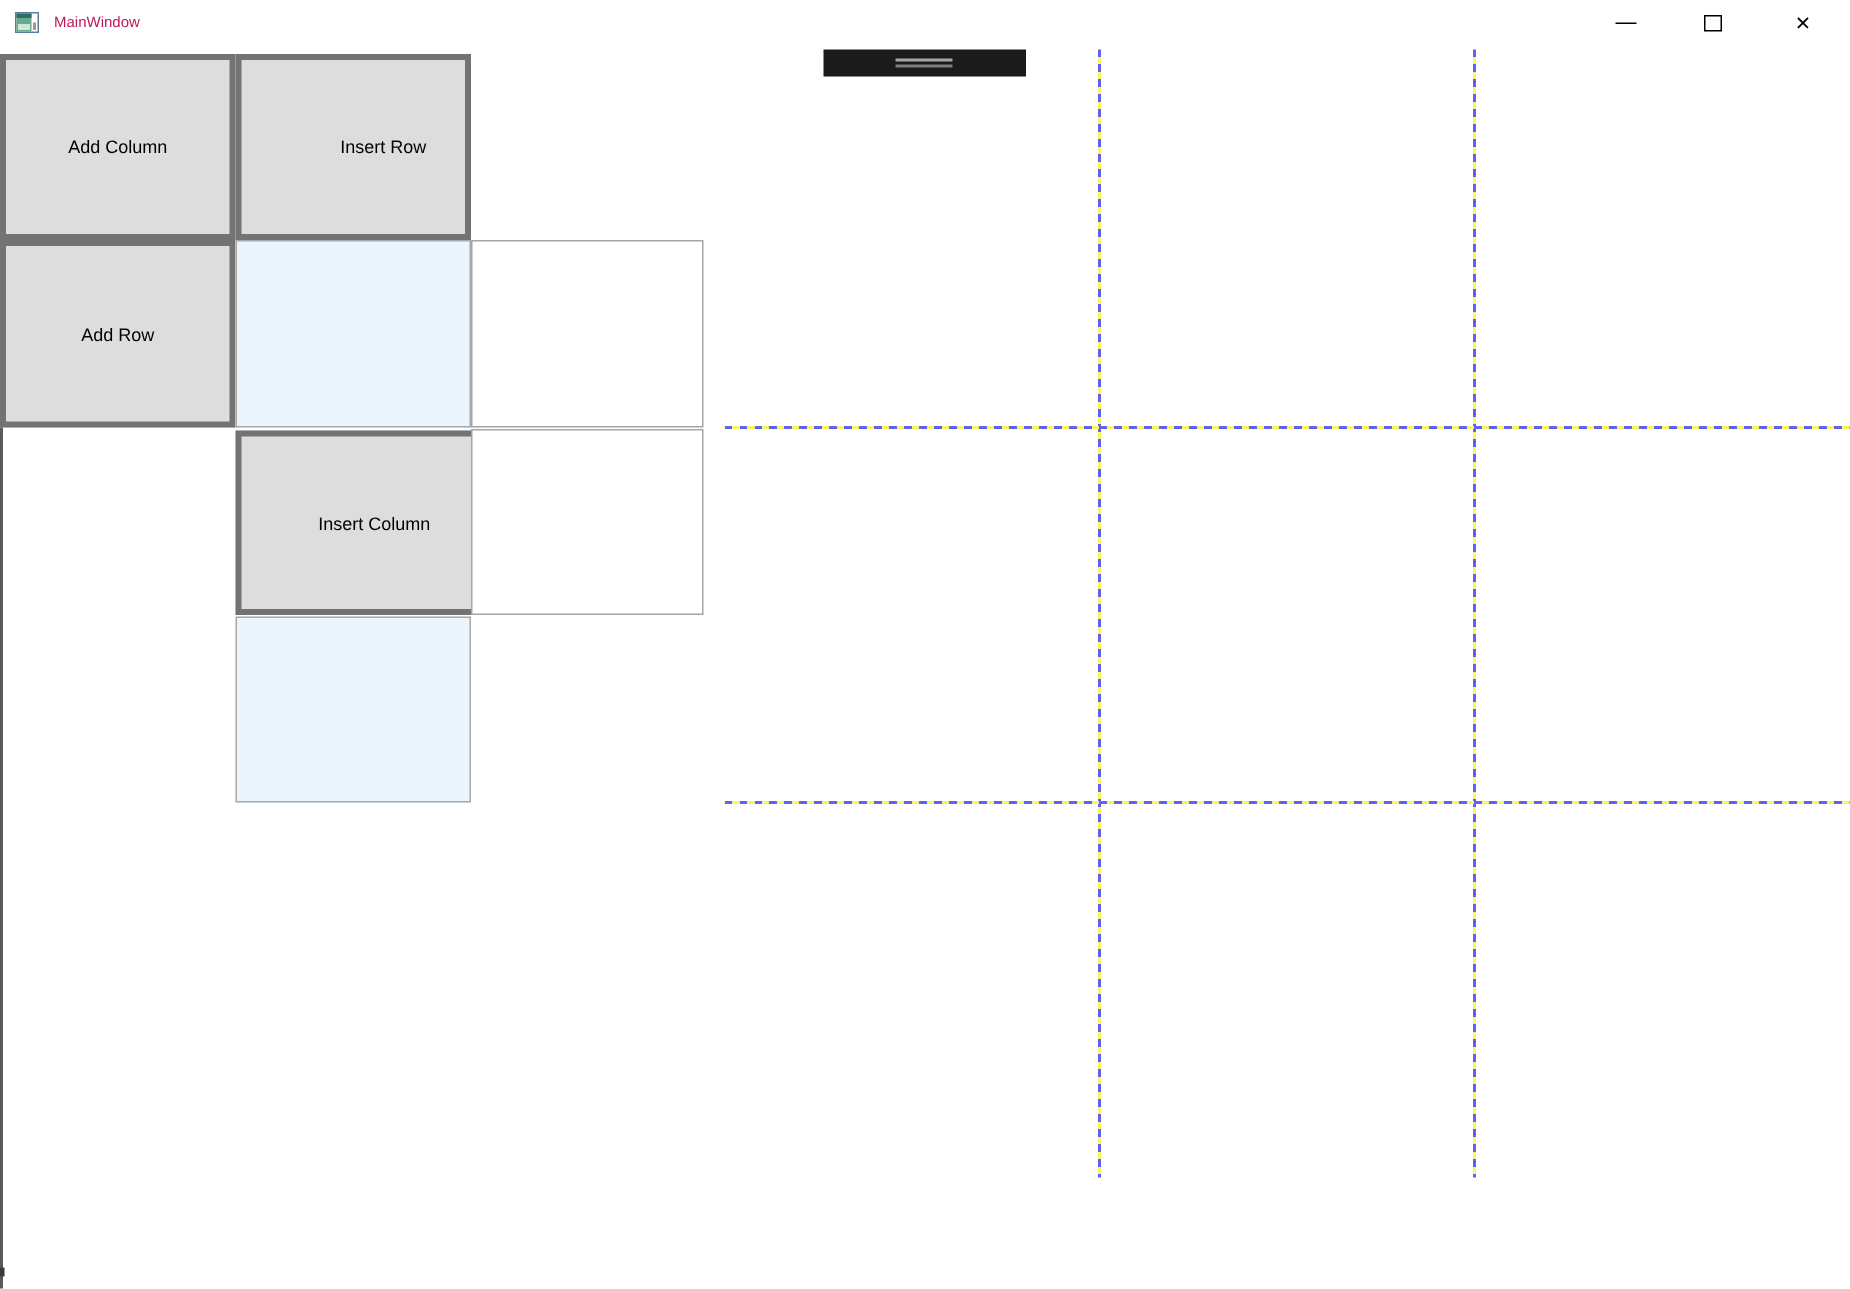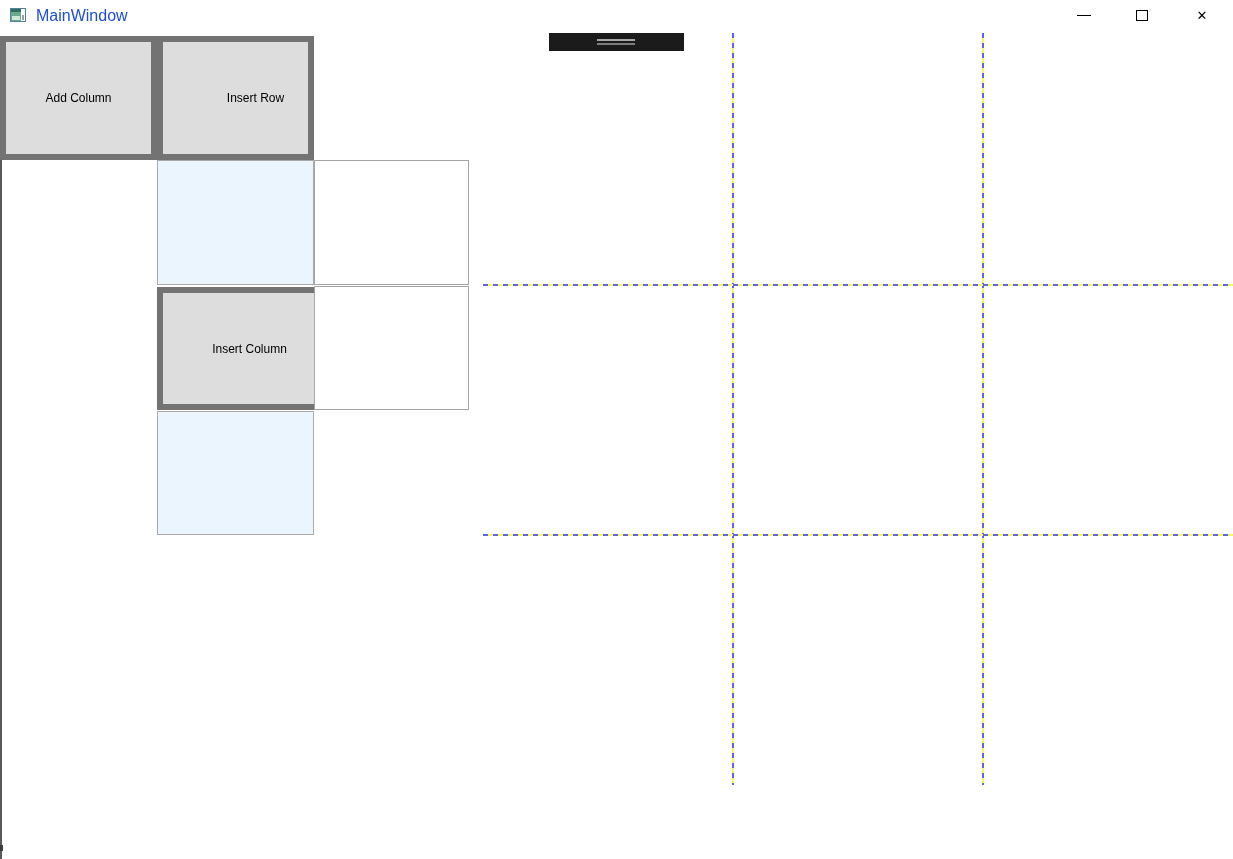--- a/index.html
+++ b/index.html
@@ -3,30 +3,30 @@
 <meta charset="utf-8">
 <style>
   * { margin: 0; padding: 0; box-sizing: border-box; }
   html, body { width: 1233px; height: 859px; background: #ffffff; }
   body { font-family: "Liberation Sans", "DejaVu Sans", sans-serif; color: #000; overflow: hidden; }
   .window { position: relative; width: 1233px; height: 859px; background: #ffffff; }
 
   
   .titlebar { position: absolute; left: 0; top: 0; width: 1233px; height: 31px; background: #ffffff; }
   .app-icon { position: absolute; left: 10px; top: 7px; width: 16px; height: 16px; }
-  .title-text { position: absolute; left: 36px; top: 0; height: 31px; line-height: 31px; font-size: 16px; color: #1d4ed8; white-space: nowrap; }
+  .title-text { position: absolute; left: 36px; top: 0; height: 31px; line-height: 31px; font-size: 10px; color: #be185d; white-space: nowrap; }
   .win-controls { position: absolute; right: 0; top: 0; height: 31px; display: flex; }
   .win-btn { width: 58px; height: 31px; display: flex; align-items: center; justify-content: center; background: transparent; border: none; cursor: default; }
   .win-btn:last-child { width: 62px; }
   .glyph-min { width: 14px; height: 0; border-top: 1px solid #000; display: block; }
   .glyph-max { width: 12px; height: 11px; border: 1px solid #000; display: block; background: transparent; }
   .glyph-close { font-size: 13px; font-weight: 400; color: #000; line-height: 1; }
 
   
-  .btn { position: absolute; background: #dddddd; border: 6px solid #737373; display: flex; align-items: center; justify-content: center; font-size: 12px; color: #000; cursor: default; font-family: "Liberation Sans", sans-serif; }
+  .btn { position: absolute; background: #dddddd; border: 4px solid #737373; display: flex; align-items: center; justify-content: center; font-size: 12px; color: #000; cursor: default; font-family: "Liberation Sans", sans-serif; }
   .cell-white { position: absolute; background: #ffffff; border: 1px solid #a5a5a5; }
   .cell-blue  { position: absolute; background: #eaf5fd; border: 1px solid #a9a9a9; }
 
   #btn-add-column    { left: 0;   top: 36px;  width: 157px; height: 124px; }
   #btn-insert-row    { left: 157px; top: 36px;  width: 157px; height: 124px; padding-left: 40px; }
   #btn-add-button    { left: 314px; top: 36px;  width: 155px; height: 124px; }
   #btn-add-row       { left: 0;   top: 160px; width: 157px; height: 125px; }
   #cell-r2c2         { left: 157px; top: 160px; width: 157px; height: 125px; }
   #cell-r2c3         { left: 314px; top: 160px; width: 155px; height: 125px; }
   #btn-insert-column { left: 157px; top: 287px; width: 185px; height: 123px; }
@@ -80,20 +80,21 @@
         <span class="glyph-close">✕</span>
       </button>
     </div>
   </div>
 
   <div class="left-edge-line"></div>
   <div class="left-edge-notch"></div>
 
   <button class="btn" id="btn-add-column">Add Column</button>
   <button class="btn" id="btn-insert-row">Insert Row</button>
+  <button class="btn" id="btn-add-row">Add Row</button>
   <div class="cell-blue" id="cell-r2c2"></div>
   <div class="cell-white" id="cell-r2c3"></div>
   <button class="btn" id="btn-insert-column">Insert Column</button>
   <div class="cell-white" id="cell-r3c3"></div>
   <div class="cell-blue" id="cell-r4c2"></div>
 
   <div class="splitter">
     <div class="grip g1"></div>
     <div class="grip g2"></div>
   </div>

